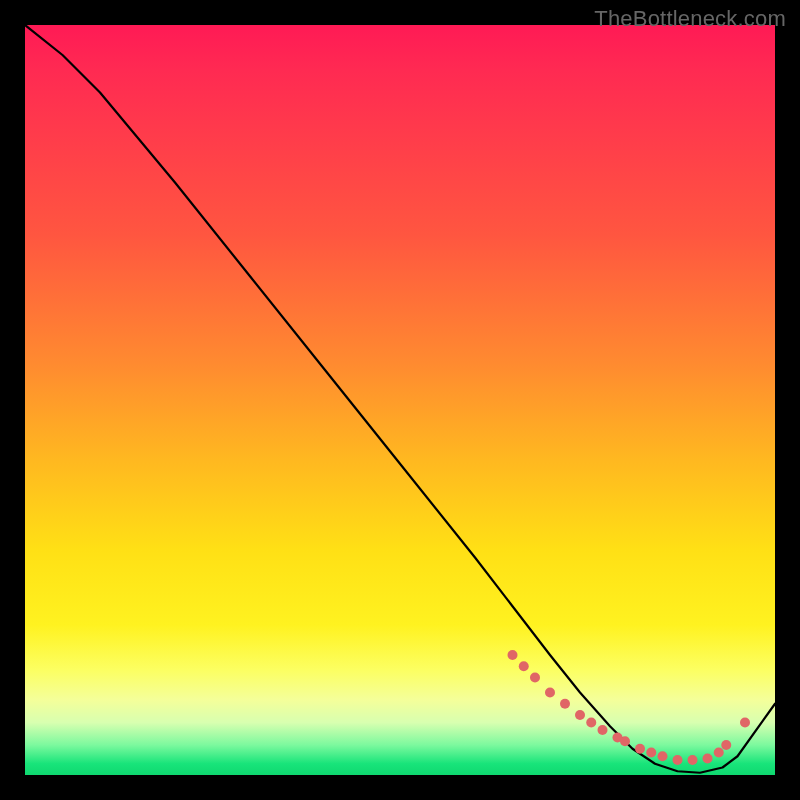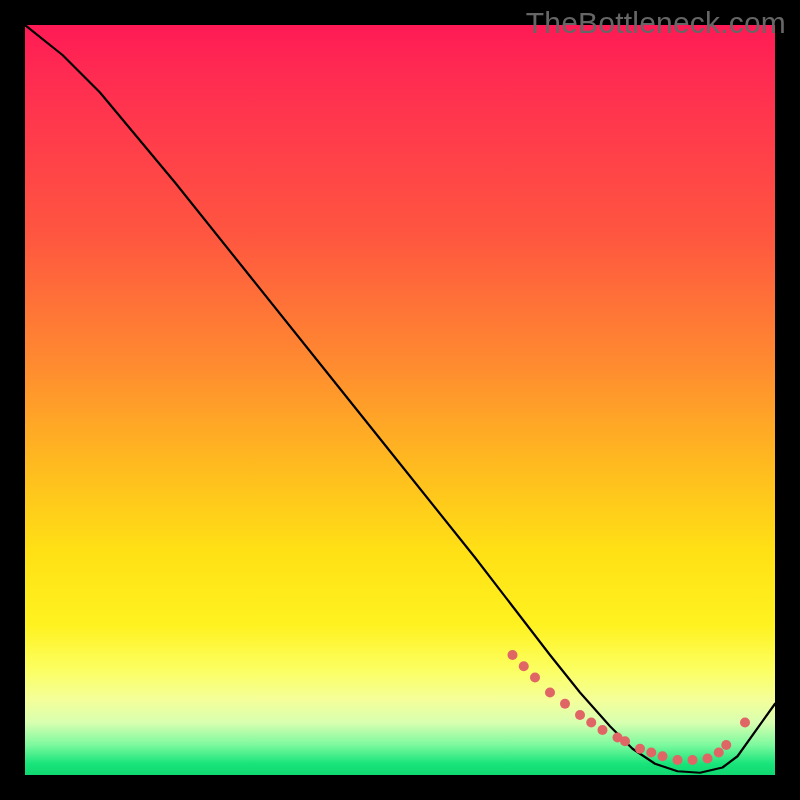--- a/index.html
+++ b/index.html
@@ -9,21 +9,21 @@
     background: #000;
     position: relative;
     font-family: Arial, Helvetica, sans-serif;
     overflow: hidden;
   }
   .watermark {
     position: absolute;
     top: 6px;
     right: 14px;
     color: #666;
-    font-size: 30px;
+    font-size: 22px;
     font-weight: 400;
     letter-spacing: 0.2px;
     z-index: 5;
   }
   .plot-area {
     position: absolute;
     left: 25px;
     top: 25px;
     width: 750px;
     height: 750px;

